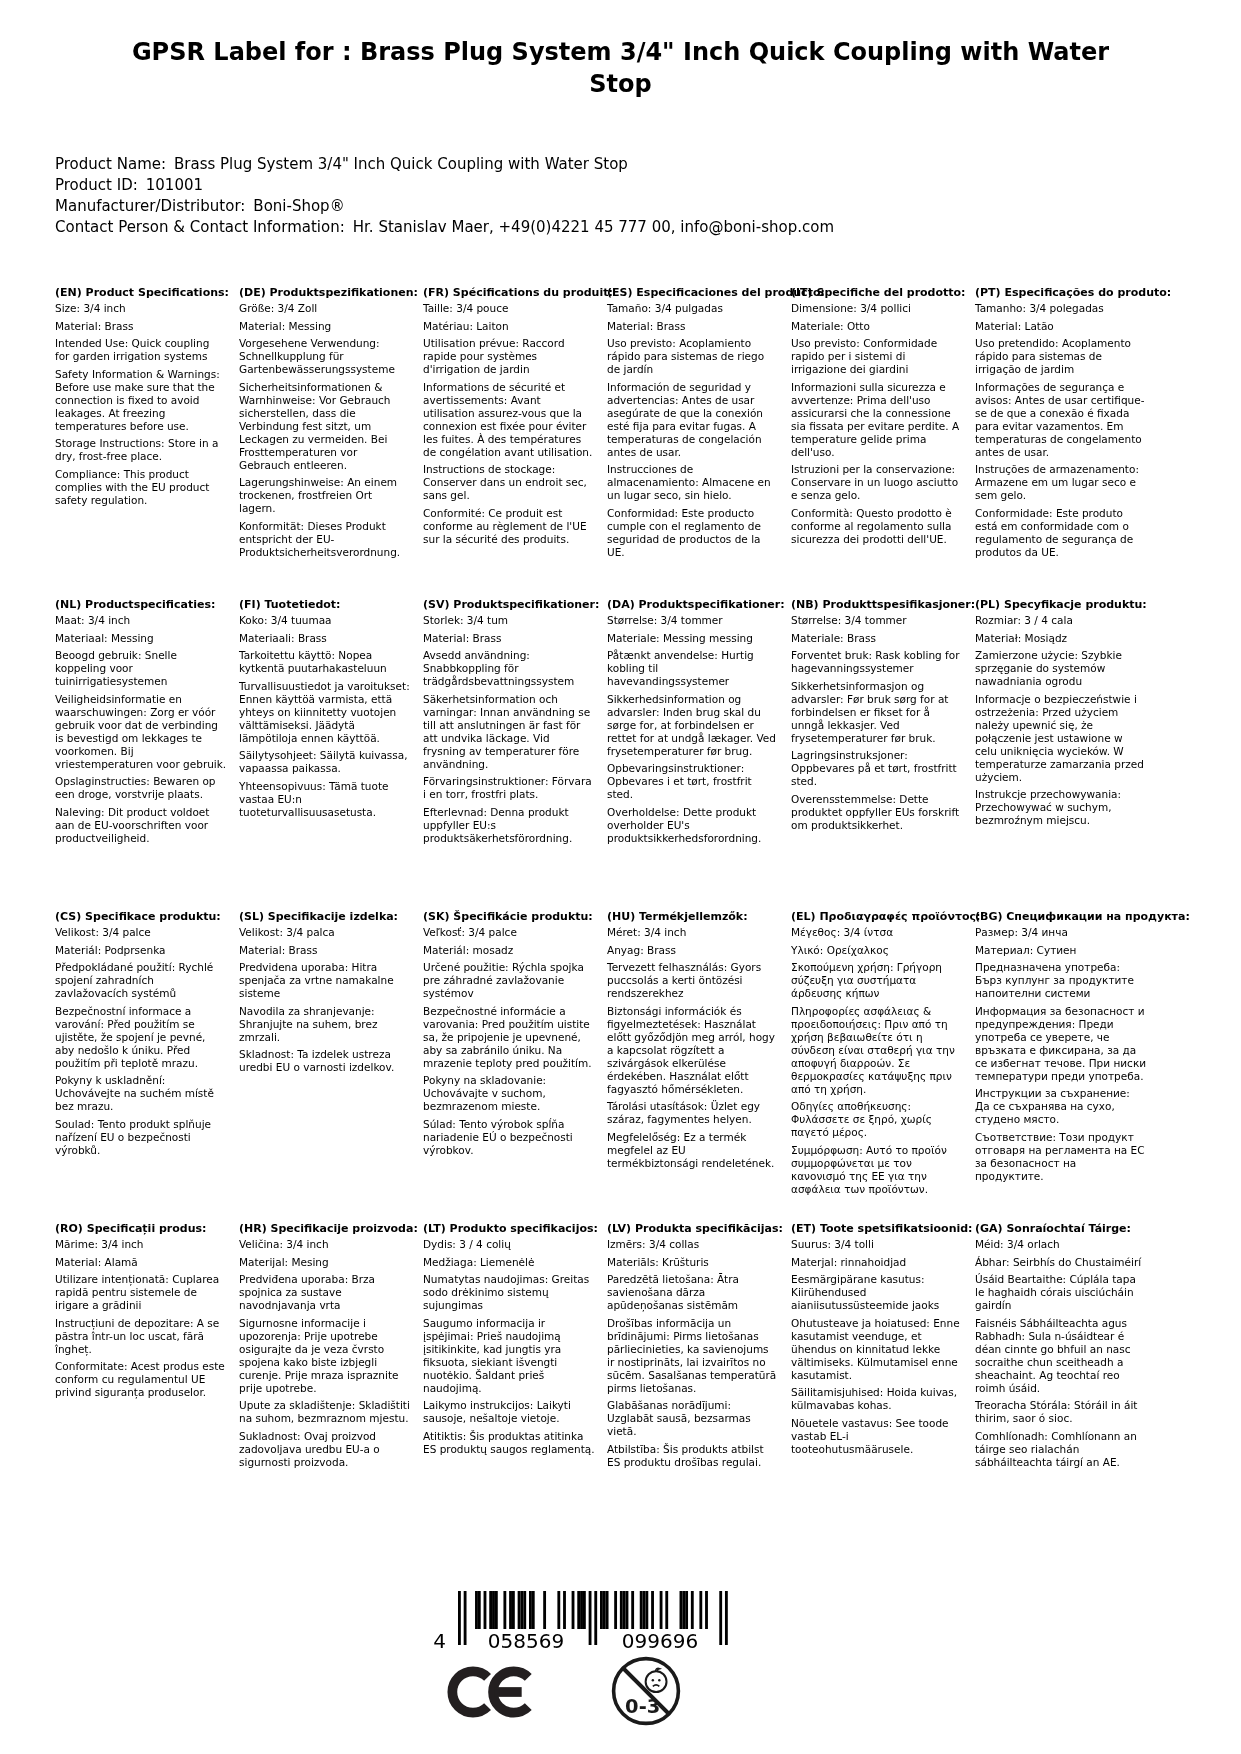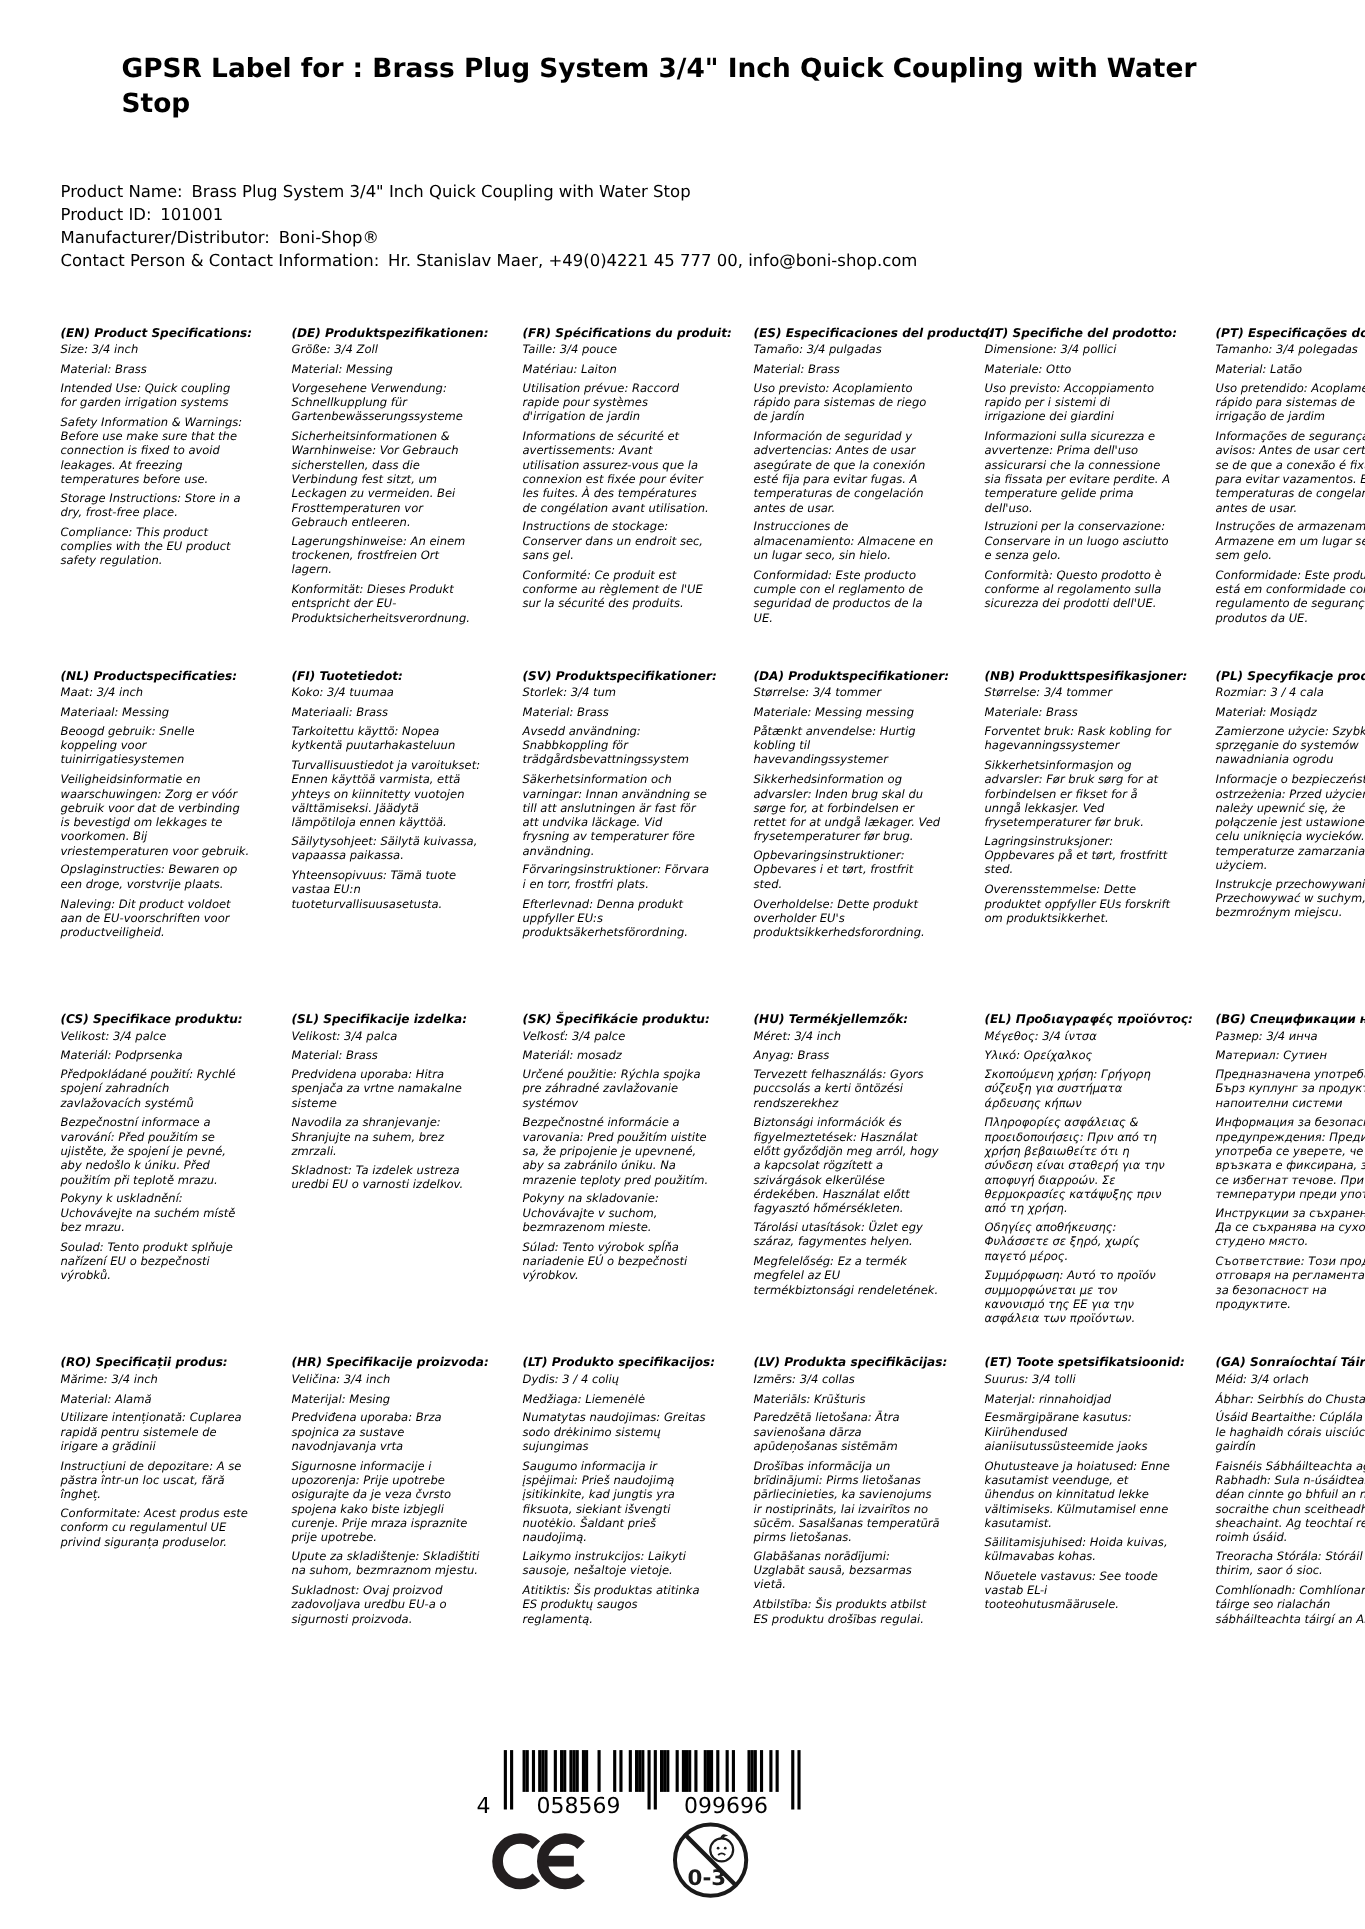--- a/index.html
+++ b/index.html
@@ -2,33 +2,32 @@
 <html><head>
 <meta charset="utf-8">
 <style>
   html,body{margin:0;padding:0;}
   body{
     width:1241px;height:1754px;position:relative;overflow:hidden;
     background:#ffffff;color:#000000;
     font-family:"DejaVu Sans",sans-serif;
   }
   .page-title{
-    font-weight:bold;font-size:24px;line-height:32px;
-    max-width:1020px;margin:0 auto;padding-top:46px;
+    font-weight:bold;font-size:24px;line-height:32px;text-align:center;
+    max-width:1020px;margin:0 auto;padding-top:36px;
     font-family:"DejaVu Sans",sans-serif;
   }
   .product-info{margin:54px 0 0 55px;font-size:15px;}
   .info-row{line-height:21px;white-space:nowrap;}
   .info-label{font-weight:normal;}
   .info-value{margin-left:8px;}
   .spec-grid{
     margin:42px 0 0 55px;
-    display:grid;grid-template-columns:repeat(6,172px);column-gap:38px;
+    display:grid;grid-template-columns:repeat(6,172px);column-gap:12px;
     grid-auto-rows:312px;
-    font-style:italic;
   }
   .spec-cell{padding-top:6px;}
   .spec-heading{font-weight:bold;font-size:11px;white-space:nowrap;margin-bottom:3px;}
   .spec-par{margin:0 0 4.5px 0;font-size:10.5px;line-height:13px;}
   .footer{position:absolute;left:0;top:1585px;width:1241px;height:169px;}
   #barcode-svg{position:absolute;left:426px;top:6px;}
   #ce-svg{position:absolute;left:446px;top:76px;}
   #age-svg{position:absolute;left:610px;top:70px;}
 </style>
 </head>
@@ -77,21 +76,21 @@
       <p class="spec-par">Material: Brass</p>
       <p class="spec-par">Uso previsto: Acoplamiento rápido para sistemas de riego de jardín</p>
       <p class="spec-par">Información de seguridad y advertencias: Antes de usar asegúrate de que la conexión esté fija para evitar fugas. A temperaturas de congelación antes de usar.</p>
       <p class="spec-par">Instrucciones de almacenamiento: Almacene en un lugar seco, sin hielo.</p>
       <p class="spec-par">Conformidad: Este producto cumple con el reglamento de seguridad de productos de la UE.</p>
     </div>
     <div class="spec-cell">
       <div class="spec-heading">(IT) Specifiche del prodotto:</div>
       <p class="spec-par">Dimensione: 3/4 pollici</p>
       <p class="spec-par">Materiale: Otto</p>
-      <p class="spec-par">Uso previsto: Accoppiamento rapido per i sistemi di irrigazione dei giardini</p>
+      <p class="spec-par">Uso previsto: Conformidade rapido per i sistemi di irrigazione dei giardini</p>
       <p class="spec-par">Informazioni sulla sicurezza e avvertenze: Prima dell'uso assicurarsi che la connessione sia fissata per evitare perdite. A temperature gelide prima dell'uso.</p>
       <p class="spec-par">Istruzioni per la conservazione: Conservare in un luogo asciutto e senza gelo.</p>
       <p class="spec-par">Conformità: Questo prodotto è conforme al regolamento sulla sicurezza dei prodotti dell'UE.</p>
     </div>
     <div class="spec-cell">
       <div class="spec-heading">(PT) Especificações do produto:</div>
       <p class="spec-par">Tamanho: 3/4 polegadas</p>
       <p class="spec-par">Material: Latão</p>
       <p class="spec-par">Uso pretendido: Acoplamento rápido para sistemas de irrigação de jardim</p>
       <p class="spec-par">Informações de segurança e avisos: Antes de usar certifique-se de que a conexão é fixada para evitar vazamentos. Em temperaturas de congelamento antes de usar.</p>

